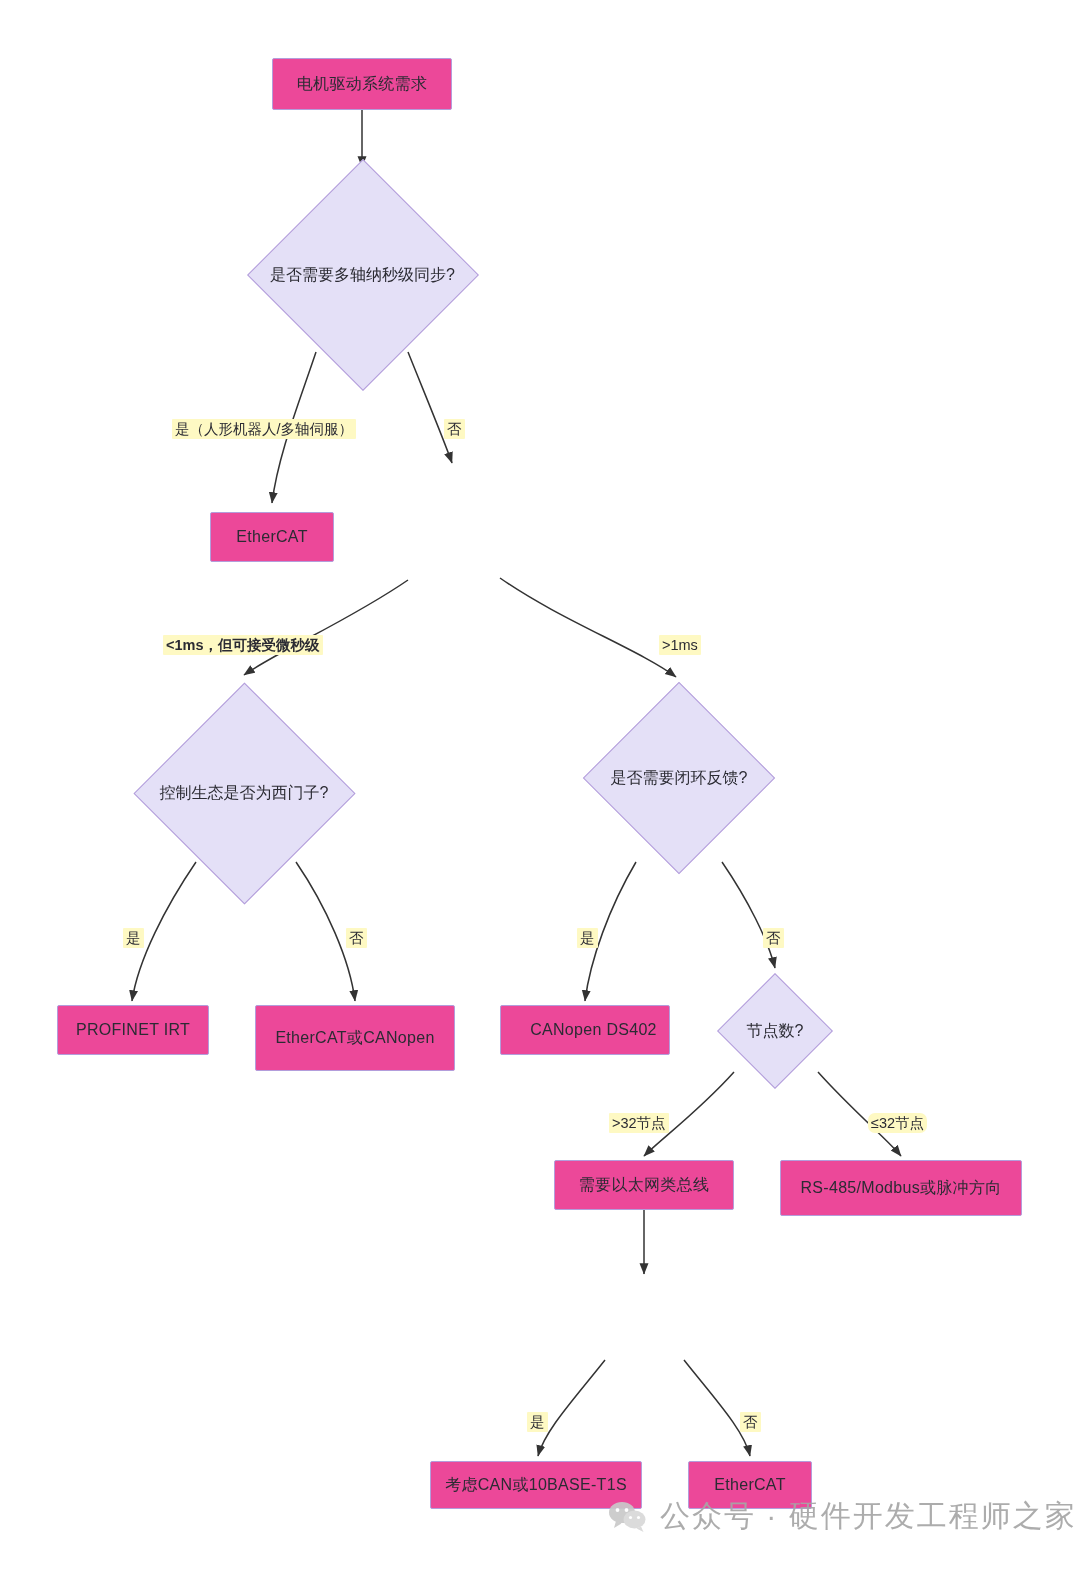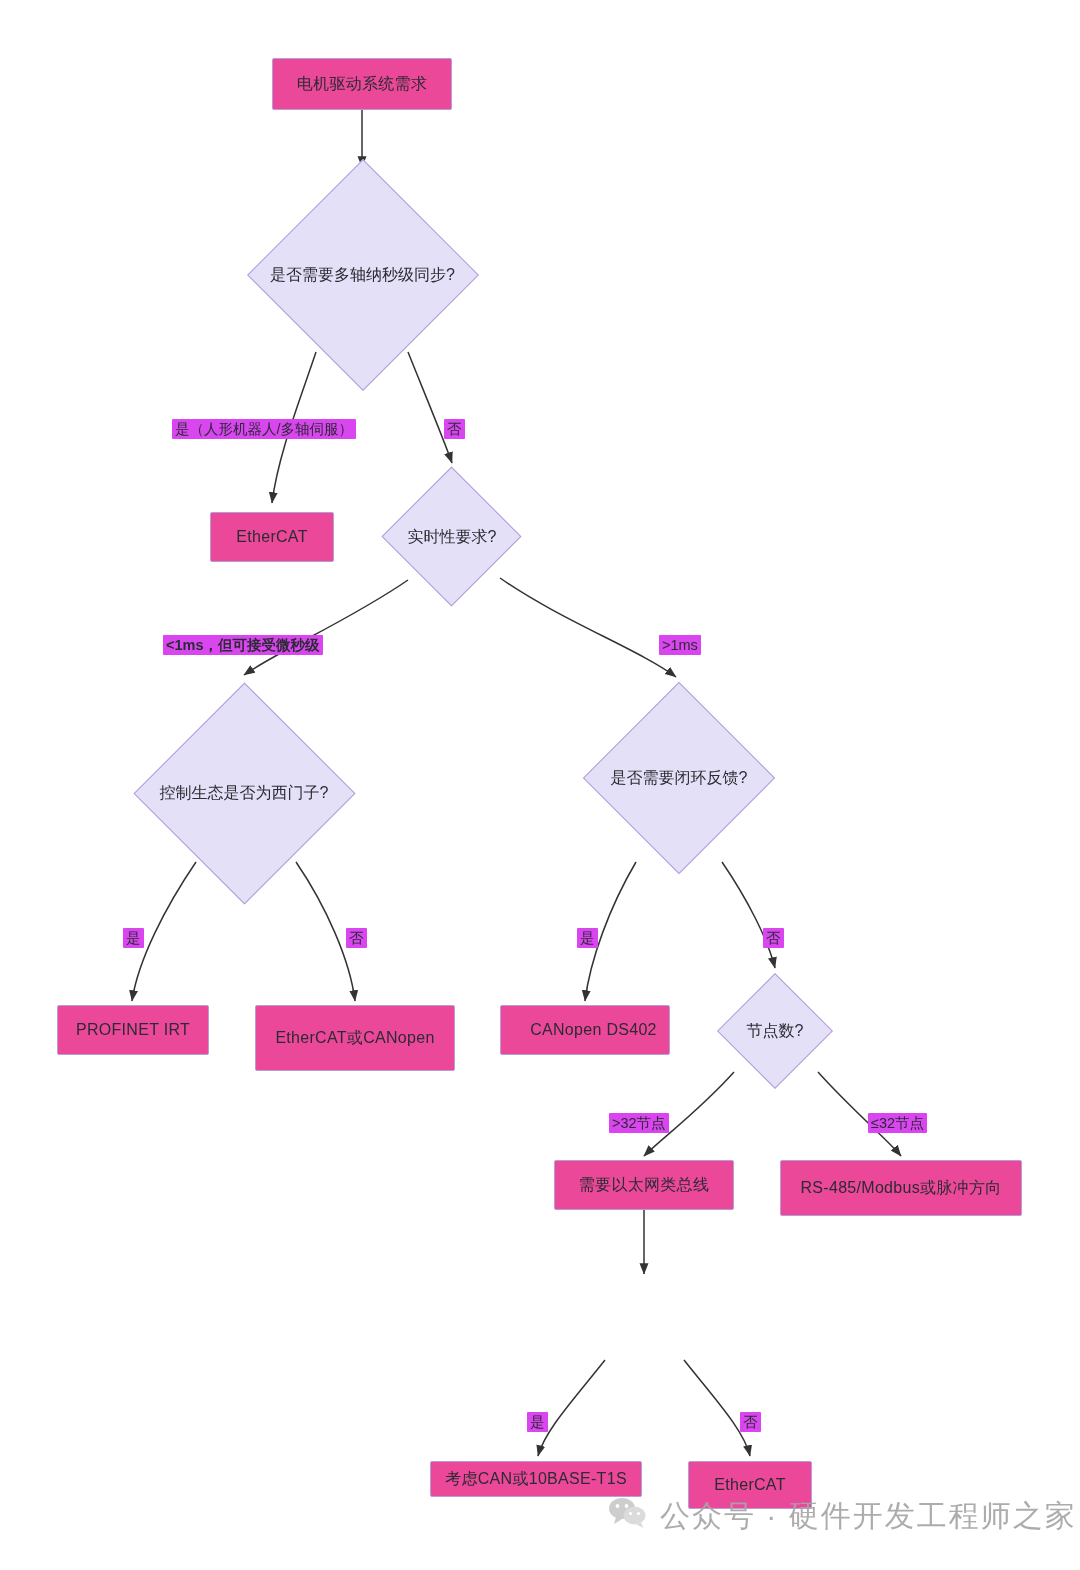--- a/index.html
+++ b/index.html
@@ -58,32 +58,32 @@
     display: flex;
     align-items: center;
     justify-content: center;
     color: #2b2b33;
     font-size: 16px;
     white-space: nowrap;
     pointer-events: none;
   }
   .edge-label {
     position: absolute;
-    background: #d946ef;
+    background: #fef9c3;
     color: #2b2b33;
     font-size: 14.5px;
     line-height: 18px;
     padding: 1px 3px;
     white-space: nowrap;
     border-radius: 1px;
   }
   .watermark {
     position: absolute;
     display: flex;
-    align-items: flex-start;
+    align-items: center;
     gap: 12px;
     color: #a6a6a6;
     font-size: 30px;
     letter-spacing: 2px;
     opacity: 0.92;
   }
   .wechat-icon {
     display: inline-block;
     width: 40px;
     height: 34px;
@@ -133,24 +133,20 @@
 
   <div class="node-box" style="left:272px; top:58px; width:180px; height:52px;">电机驱动系统需求</div>
 
   <div class="diamond-wrap" style="left:245px; top:160px; width:235px; height:230px;">
     <div class="node-diamond" style="left:36px; top:33px; width:164px; height:164px;"></div>
     <div class="diamond-label">是否需要多轴纳秒级同步?</div>
   </div>
 
   <div class="node-box" style="left:210px; top:512px; width:124px; height:50px;">EtherCAT</div>
 
-  <div class="diamond-wrap" style="left:382px; top:467px; width:140px; height:140px;">
-    <div class="node-diamond" style="left:20px; top:20px; width:99px; height:99px;"></div>
-    <div class="diamond-label">实时性要求?</div>
-  </div>
 
   <div class="diamond-wrap" style="left:133px; top:682px; width:222px; height:222px;">
     <div class="node-diamond" style="left:33px; top:33px; width:157px; height:157px;"></div>
     <div class="diamond-label">控制生态是否为西门子?</div>
   </div>
 
   <div class="diamond-wrap" style="left:583px; top:682px; width:192px; height:192px;">
     <div class="node-diamond" style="left:28px; top:28px; width:136px; height:136px;"></div>
     <div class="diamond-label">是否需要闭环反馈?</div>
   </div>
@@ -164,21 +160,21 @@
   <div class="diamond-wrap" style="left:718px; top:972px; width:114px; height:118px;">
     <div class="node-diamond" style="left:16px; top:18px; width:82px; height:82px;"></div>
     <div class="diamond-label">节点数?</div>
   </div>
 
   <div class="node-box" style="left:554px; top:1160px; width:180px; height:50px;">需要以太网类总线</div>
 
   <div class="node-box" style="left:780px; top:1160px; width:242px; height:56px;">RS-485/Modbus或脉冲方向</div>
 
 
-  <div class="node-box" style="left:430px; top:1461px; width:212px; height:36px;">考虑CAN或10BASE-T1S</div>
+  <div class="node-box" style="left:430px; top:1461px; width:212px; height:48px;">考虑CAN或10BASE-T1S</div>
 
   <div class="node-box" style="left:688px; top:1461px; width:124px; height:48px;">EtherCAT</div>
 
   <div class="edge-label" style="left:172px; top:419px;">是（人形机器人/多轴伺服）</div>
 
   <div class="edge-label" style="left:444px; top:419px;">否</div>
 
   <div class="edge-label" style="left:163px; top:635px;font-weight:bold;">&lt;1ms，但可接受微秒级</div>
 
   <div class="edge-label" style="left:659px; top:635px;">&gt;1ms</div>
@@ -186,21 +182,21 @@
   <div class="edge-label" style="left:123px; top:928px;">是</div>
 
   <div class="edge-label" style="left:346px; top:928px;">否</div>
 
   <div class="edge-label" style="left:577px; top:928px;">是</div>
 
   <div class="edge-label" style="left:763px; top:928px;">否</div>
 
   <div class="edge-label" style="left:609px; top:1113px;">&gt;32节点</div>
 
-  <div class="edge-label" style="left:868px; top:1113px;">≤32节点</div>
+  <div class="edge-label" style="left:868px; top:1113px;border-radius:7px;">≤32节点</div>
 
   <div class="edge-label" style="left:527px; top:1412px;">是</div>
 
   <div class="edge-label" style="left:740px; top:1412px;">否</div>
 
   <div class="watermark" style="left:608px; top:1496px;">
     <span class="wechat-icon">
       <svg width="40" height="34" viewBox="0 0 40 34" aria-hidden="true">
         <ellipse cx="14" cy="12.5" rx="13" ry="10.5" fill="#c9c9c9"></ellipse>
         <path d="M8,21 L6,28 L13.5,23.5 Z" fill="#c9c9c9"></path>

